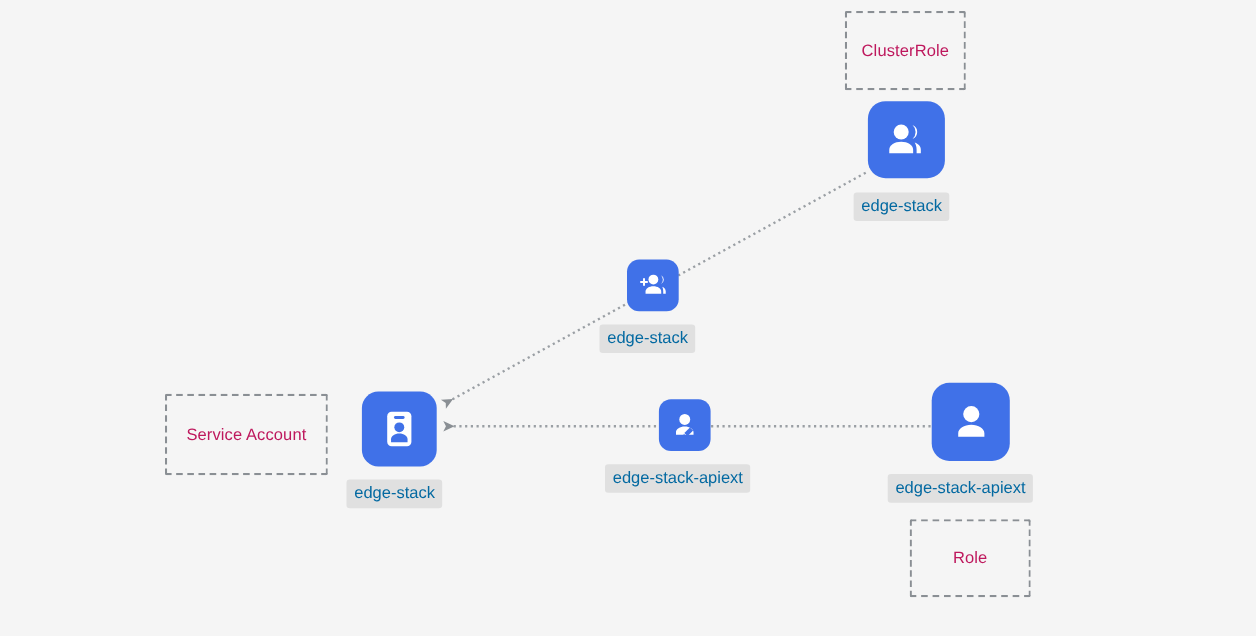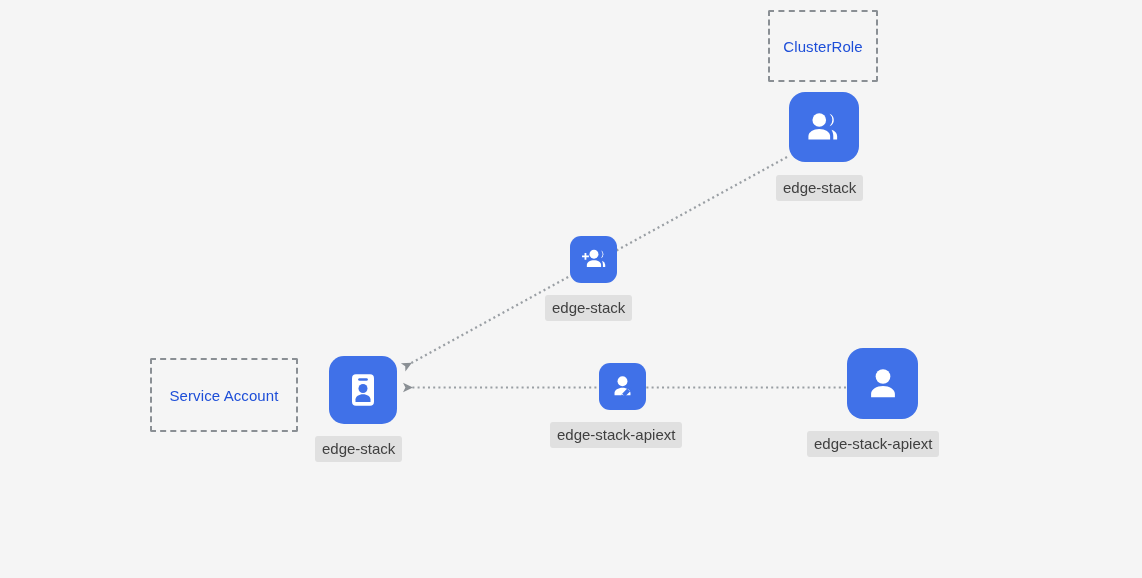--- a/index.html
+++ b/index.html
@@ -24,21 +24,21 @@
   .group-box {
     position: absolute;
     border: 2px dashed #8a8f94;
     border-radius: 2px;
     box-sizing: border-box;
     display: flex;
     align-items: center;
     justify-content: center;
   }
   .group-box-label {
-    color: #1d4ed8;
+    color: #be185d;
     font-size: 15px;
     letter-spacing: 0.1px;
     white-space: nowrap;
     font-family: "Liberation Sans", sans-serif;
   }
 
   
   #connectors {
     position: absolute;
     left: 0;
@@ -60,21 +60,21 @@
     align-items: center;
     justify-content: center;
     box-sizing: border-box;
   }
   .node-tile svg {
     display: block;
   }
   .node-label {
     position: absolute;
     background: #e0e0e0;
-    color: #404040;
+    color: #0369a1;
     font-size: 15px;
     line-height: 1;
     padding: 5px 7px 6px 7px;
     border-radius: 3px;
     white-space: nowrap;
     font-family: "Liberation Sans", sans-serif;
   }
 </style>
 </head>
 <body>
@@ -84,20 +84,23 @@
   <div class="group-box" style="left:768px; top:10px; width:110px; height:72px;">
     <span class="group-box-label">ClusterRole</span>
   </div>
 
 
   <div class="group-box" style="left:150px; top:358px; width:148px; height:74px;text-align:center;">
     <span class="group-box-label">Service Account</span>
   </div>
 
 
+  <div class="group-box" style="left:827px; top:472px; width:110px; height:71px;">
+    <span class="group-box-label">Role</span>
+  </div>
 
   <svg id="connectors" viewBox="0 0 1142 578" xmlns="http://www.w3.org/2000/svg">
     <defs>
       <marker id="arrow-left" markerWidth="11" markerHeight="11" refX="9" refY="5.5" orient="auto-start-reverse" markerUnits="userSpaceOnUse">
         <path d="M 10 0.8 L 0 5.5 L 10 10.2 L 7.6 5.5 Z" fill="#8a8f94"></path>
       </marker>
     </defs>
 
     <g>
       <line x1="787" y1="157" x2="404" y2="367" stroke="#9a9fa4" stroke-width="2.2" stroke-dasharray="2 3.2" stroke-linecap="butt" marker-end="url(#arrow-left)"></line>

